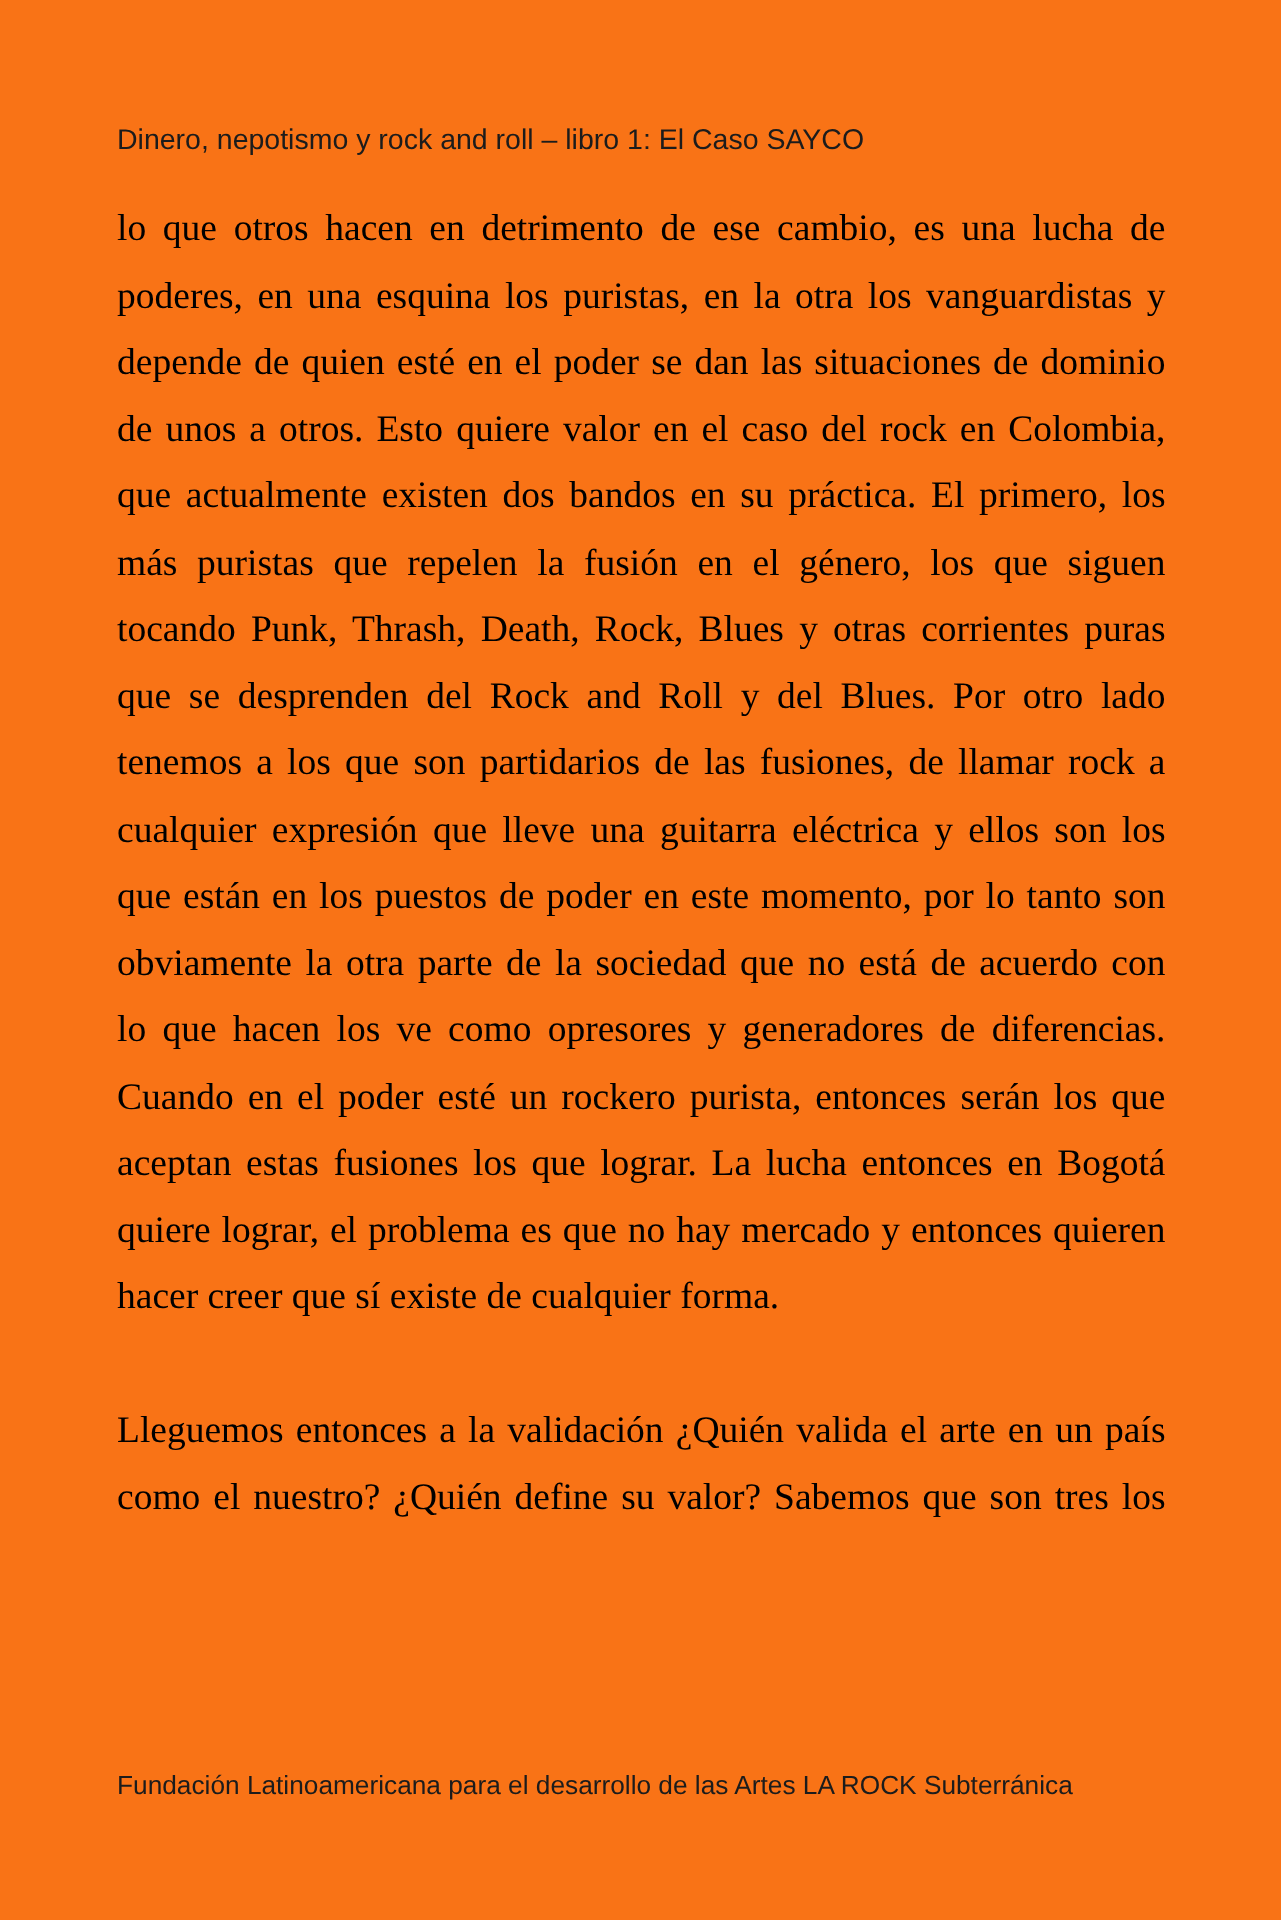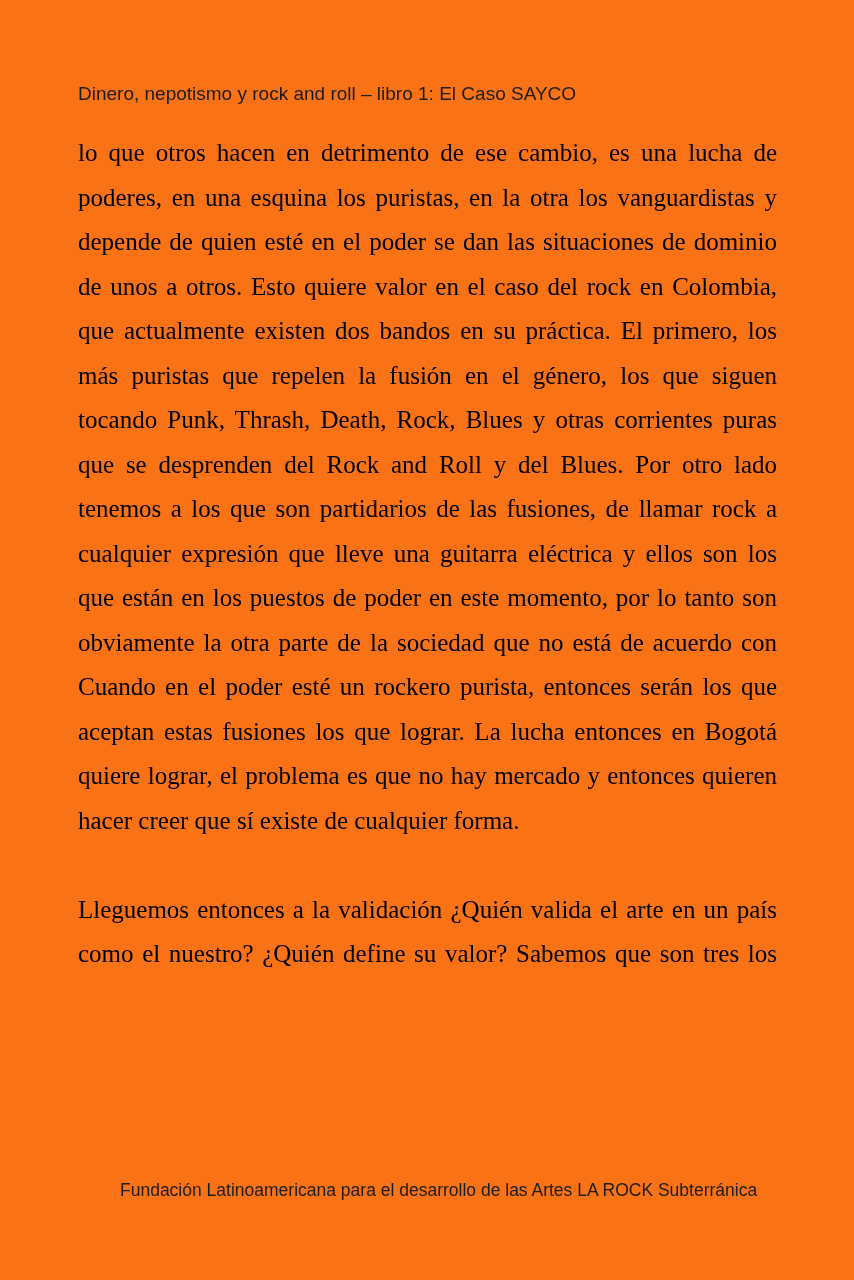--- a/index.html
+++ b/index.html
@@ -52,21 +52,20 @@
   .footer {
     position: absolute;
     left: 78px;
     top: 1179px;
     width: 720px;
     font-family: "Liberation Sans", "DejaVu Sans", sans-serif;
     font-size: 17.5px;
     line-height: 22px;
     color: #1c1c1c;
     white-space: nowrap;
-    margin-left: 42px;
   }
 </style>
 </head>
 <body>
 
 <div class="page">
   <div class="header">Dinero, nepotismo y rock and roll – libro 1: El Caso SAYCO</div>
 
   <div class="content" id="content">
       <div class="line">lo que otros hacen en detrimento de ese cambio, es una lucha de</div>
@@ -74,20 +73,21 @@
       <div class="line">depende de quien esté en el poder se dan las situaciones de dominio</div>
       <div class="line">de unos a otros. Esto quiere valor en el caso del rock en Colombia,</div>
       <div class="line">que actualmente existen dos bandos en su práctica. El primero, los</div>
       <div class="line">más puristas que repelen la fusión en el género, los que siguen</div>
       <div class="line">tocando Punk, Thrash, Death, Rock, Blues y otras corrientes puras</div>
       <div class="line">que se desprenden del Rock and Roll y del Blues. Por otro lado</div>
       <div class="line">tenemos a los que son partidarios de las fusiones, de llamar rock a</div>
       <div class="line">cualquier expresión que lleve una guitarra eléctrica y ellos son los</div>
       <div class="line">que están en los puestos de poder en este momento, por lo tanto son</div>
       <div class="line">obviamente la otra parte de la sociedad que no está de acuerdo con</div>
+      <div class="line">lo que hacen los ve como opresores y generadores de diferencias.</div>
       <div class="line">Cuando en el poder esté un rockero purista, entonces serán los que</div>
       <div class="line">aceptan estas fusiones los que lograr. La lucha entonces en Bogotá</div>
       <div class="line">quiere lograr, el problema es que no hay mercado y entonces quieren</div>
       <div class="line last">hacer creer que sí existe de cualquier forma.</div>
       <div class="para-gap"></div>
       <div class="line">Lleguemos entonces a la validación ¿Quién valida el arte en un país</div>
       <div class="line">como el nuestro? ¿Quién define su valor? Sabemos que son tres los</div>
     </div>
 
   <div class="footer">Fundación Latinoamericana para el desarrollo de las Artes LA ROCK Subterránica</div>

